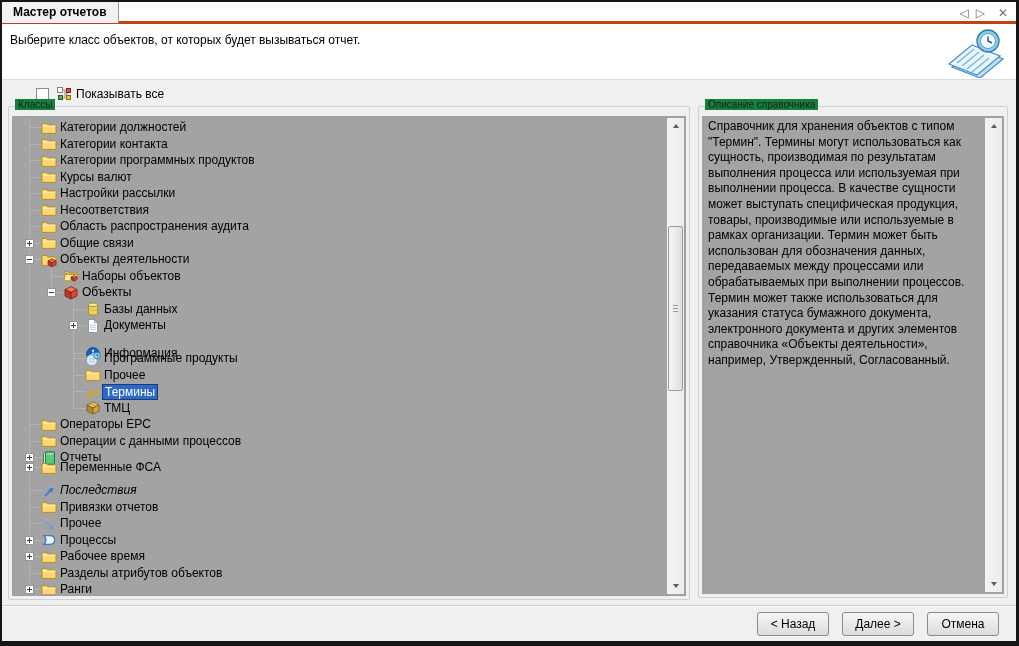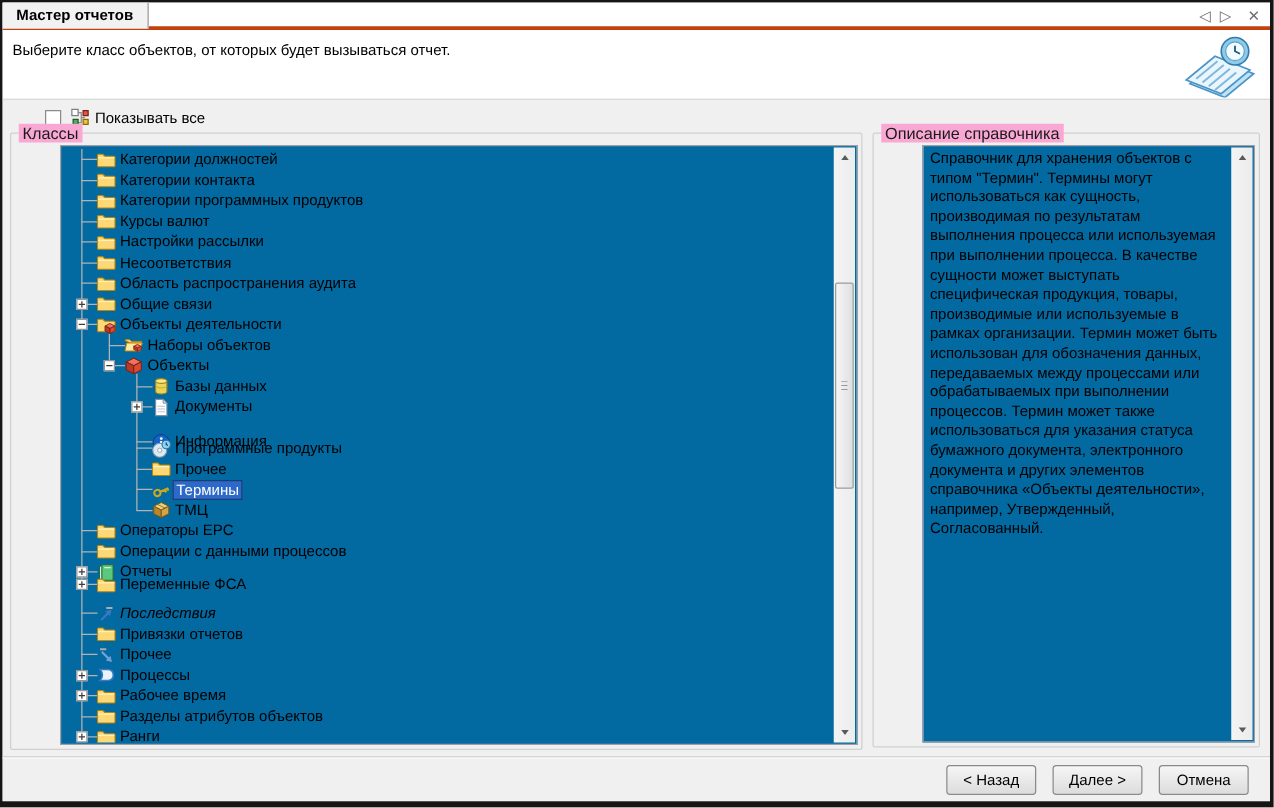--- a/index.html
+++ b/index.html
@@ -23,24 +23,24 @@
   .bigicon{position:absolute;right:10px;top:4px;}
   
   .graybody{position:absolute;left:0;top:77px;right:0;bottom:0;background:#f0f0f0;border-top:1px solid #dadada;}
   
   .showall{position:absolute;left:0;top:6px;height:18px;}
   .cb{position:absolute;left:34px;top:2px;width:13px;height:13px;background:#fff;border:1px solid #8b8b8b;}
   .sa-icon{position:absolute;left:54px;top:0;width:16px;height:16px;}
   .sa-label{position:absolute;left:74px;top:1px;white-space:nowrap;}
   
   .gbox{position:absolute;border:1px solid #d0d0d0;border-radius:2px;}
-  .gbox .legend{position:absolute;top:-8px;left:6px;background:#f9a8d4;padding:0 3px;font-size:13px;color:#1a1a1a;}
+  .gbox .legend{position:absolute;top:-8px;left:6px;background:#15803d;padding:0 3px;font-size:10px;color:#1a1a1a;}
   #gb-classes{left:6px;top:26px;width:682px;height:494px;}
   #gb-desc{left:696px;top:26px;width:310px;height:492px;}
-  .sunken{position:absolute;left:3px;top:9px;right:3px;bottom:3px;background:#0369a1;border:1px solid #9aa0a8;margin-left:36px;}
+  .sunken{position:absolute;left:3px;top:9px;right:3px;bottom:3px;background:#a3a3a3;border:1px solid #9aa0a8;}
   
   .tree-rows{position:absolute;left:1px;top:2px;right:18px;bottom:1px;overflow:hidden;}
   .tree-row{position:absolute;left:0;right:0;height:16.5px;line-height:16.5px;}
   .stub{position:absolute;top:8px;height:1px;background:#b3b3b3;}
   .guide{position:absolute;width:1px;background:#b3b3b3;}
   .exp{position:absolute;top:4px;width:9px;height:9px;background:#fff;border:1px solid #959595;z-index:3;}
   .exp::before{content:"";position:absolute;left:1px;right:1px;top:3px;height:1px;background:#3c3c3c;}
   .exp.plus::after{content:"";position:absolute;top:1px;bottom:1px;left:3px;width:1px;background:#3c3c3c;}
   .ticon{position:absolute;top:0.5px;width:16px;height:16px;z-index:2;}
   .ticon svg{display:block;}

